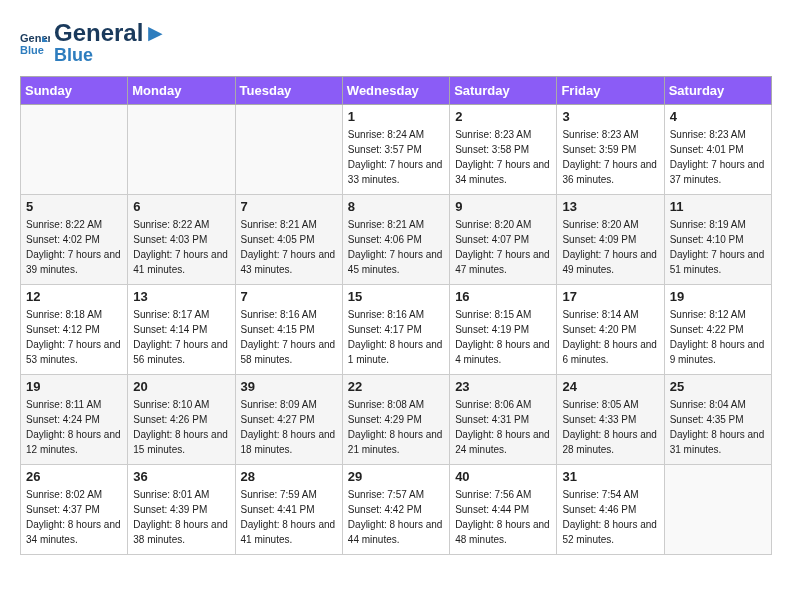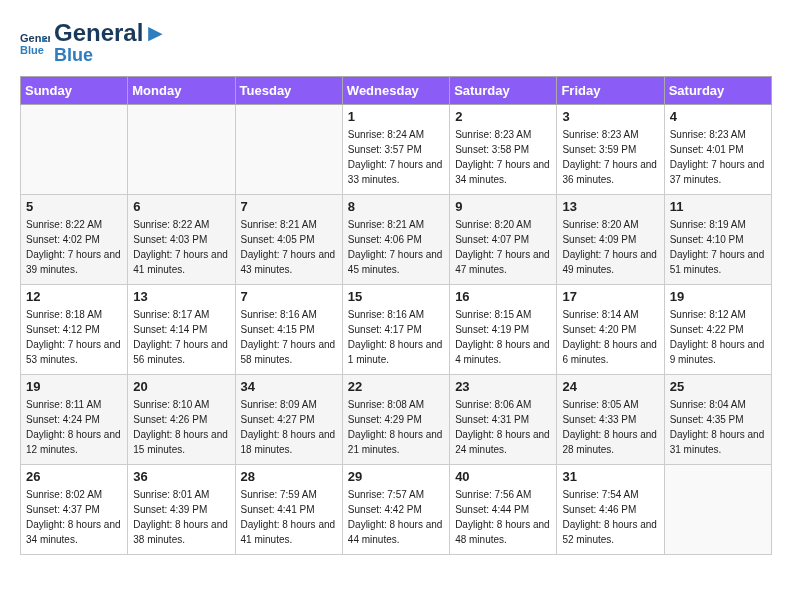--- a/index.html
+++ b/index.html
@@ -235,21 +235,21 @@
           Sunrise: 8:11 AM<br>Sunset: 4:24 PM<br>Daylight: 8 hours and 12 minutes.
         </div>
       </td>
         <td>
         <div class="day-number">20</div>
         <div class="day-info">
           Sunrise: 8:10 AM<br>Sunset: 4:26 PM<br>Daylight: 8 hours and 15 minutes.
         </div>
       </td>
         <td>
-        <div class="day-number">34</div>
+        <div class="day-number">39</div>
         <div class="day-info">
           Sunrise: 8:09 AM<br>Sunset: 4:27 PM<br>Daylight: 8 hours and 18 minutes.
         </div>
       </td>
         <td>
         <div class="day-number">22</div>
         <div class="day-info">
           Sunrise: 8:08 AM<br>Sunset: 4:29 PM<br>Daylight: 8 hours and 21 minutes.
         </div>
       </td>

